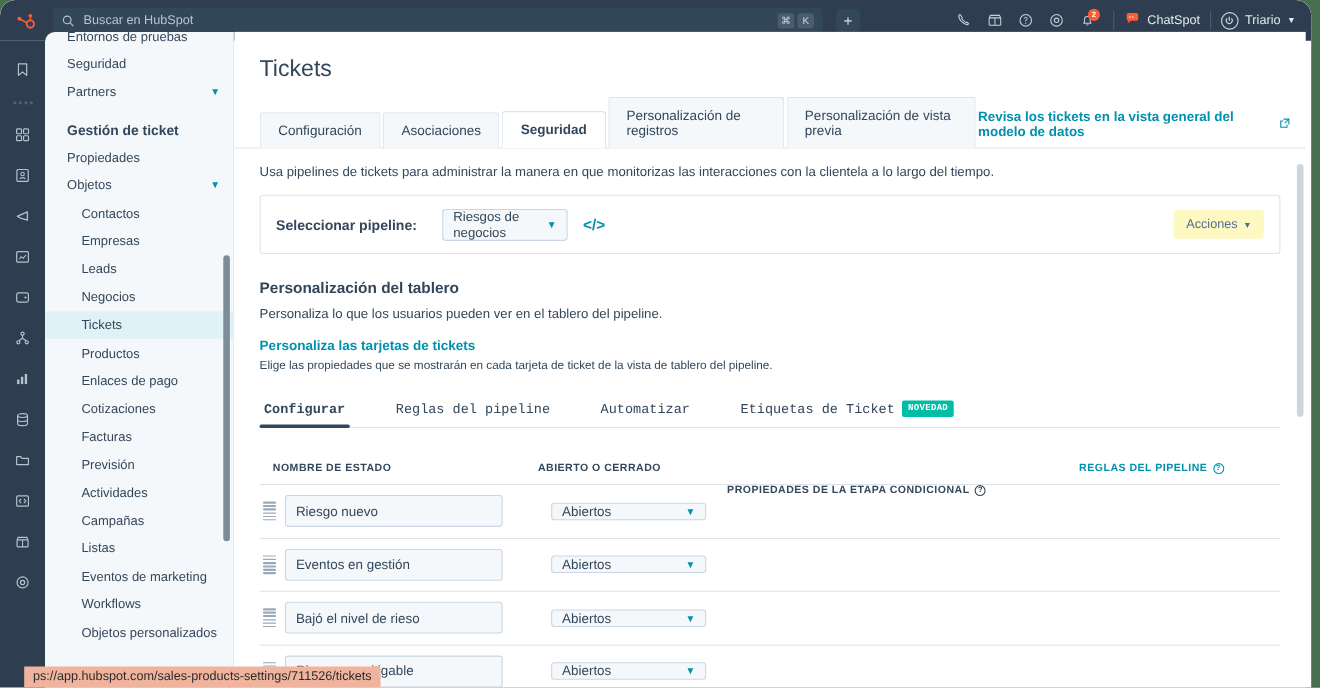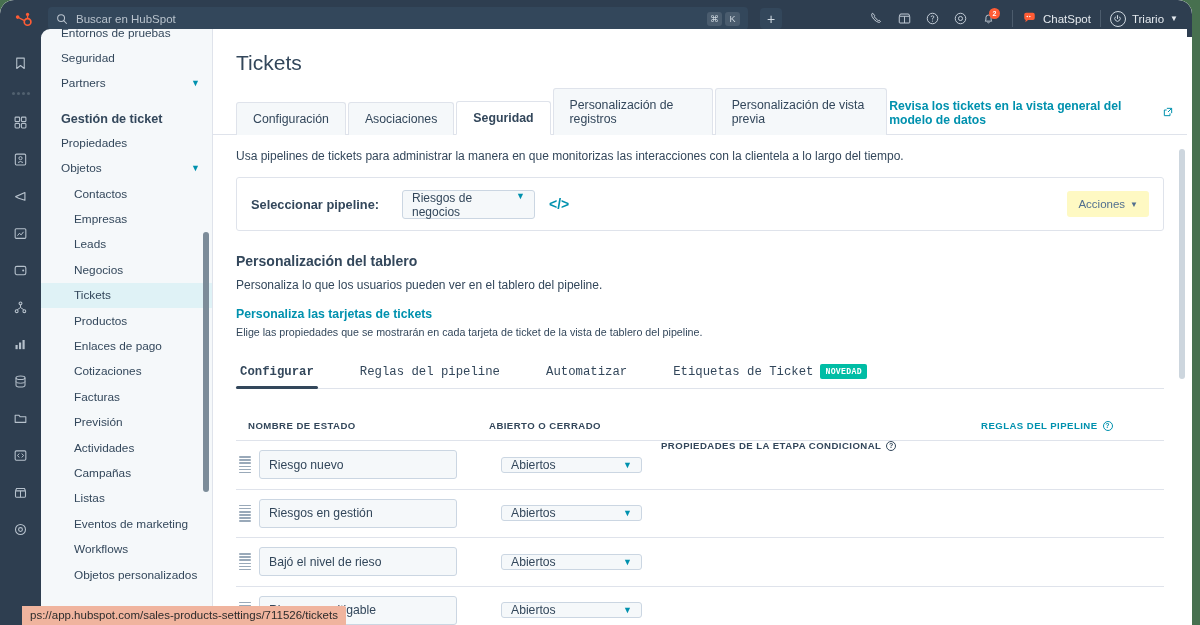--- a/index.html
+++ b/index.html
@@ -151,23 +151,23 @@
 
   .card {
     margin: 14px 23px 0 23px;
     border: 1px solid #dfe3eb; border-radius: 3px;
     background: #fff; height: 54px;
     display: flex; align-items: center; padding: 0 14px;
     position: relative;
   }
   .card-label { font-size: 12.8px; font-weight: bold; color: #33475b; margin-right: 23px; }
   .sel {
-    width: 133px; height: 29px; background: #f5f8fa;
+    width: 114px; height: 29px; background: #f5f8fa;
     border: 1px solid #cbd6e2; border-radius: 3px;
-    display: flex; align-items: flex-start; padding: 0 9px;
+    display: flex; align-items: center; padding: 0 9px;
     font-size: 12px; color: #33475b;
   }
   .sel .caret { margin-left: auto; color: #0091ae; font-size: 9px; }
   .code-ico { margin-left: 14px; color: #0091ae; font-size: 14px; font-weight: bold; }
   .actions-btn {
     position: absolute; right: 14px;
     background: #fef9c3; border-radius: 3px;
     padding: 7px 11px; font-size: 11.5px; color: #516f90;
     display: flex; align-items: center; gap: 5px;
   }
@@ -592,21 +592,21 @@
           </div>
           <div class="trow">
             <div class="grip">
               <i></i>
               <i></i>
               <i></i>
               <i></i>
               <i></i>
               <i></i>
             </div>
-            <div class="name-input">Riesgos en gestión</div>
+            <div class="name-input">Eventos en gestión</div>
             <div class="oc-sel">
               <span>Abiertos</span>
               <span class="caret">▼</span>
             </div>
           </div>
           <div class="trow">
             <div class="grip">
               <i></i>
               <i></i>
               <i></i>

